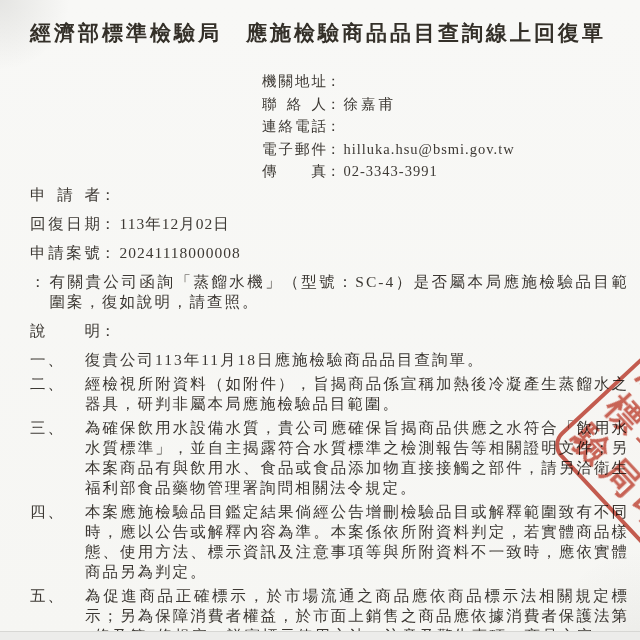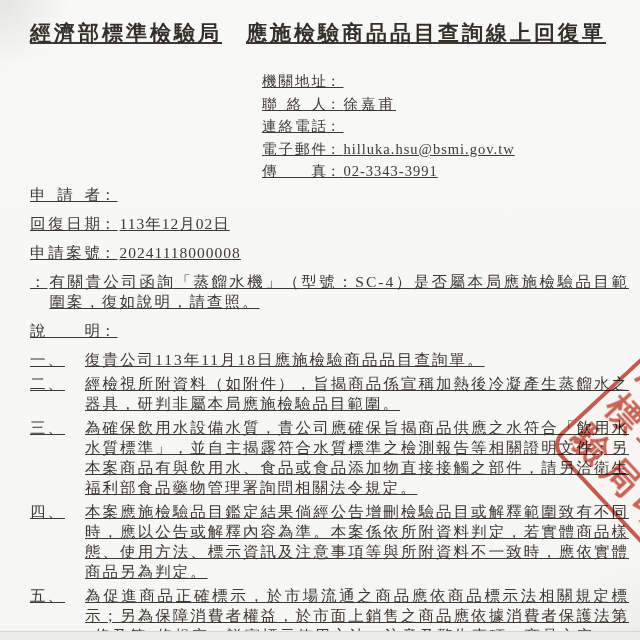--- a/index.html
+++ b/index.html
@@ -11,21 +11,20 @@
   .page {
     position: relative;
     width: 640px; height: 640px;
     overflow: hidden;
     color: #3c3833;
     background:
       radial-gradient(circle at 0% 0%, rgba(60,60,55,0.10), rgba(60,60,55,0) 70px),
       radial-gradient(circle at 100% 100%, rgba(60,60,55,0.05), rgba(60,60,55,0) 90px),
       linear-gradient(#f8f8f6, #f6f6f3);
     padding: 18px 11px 0 30px;
-    text-decoration: underline;
   }
   .title {
     font-size: 21px;
     line-height: 30px;
     font-weight: bold;
     letter-spacing: 3px;
     color: #343029;
     white-space: nowrap;
   }
   .title .gap { display: inline-block; width: 24px; }

